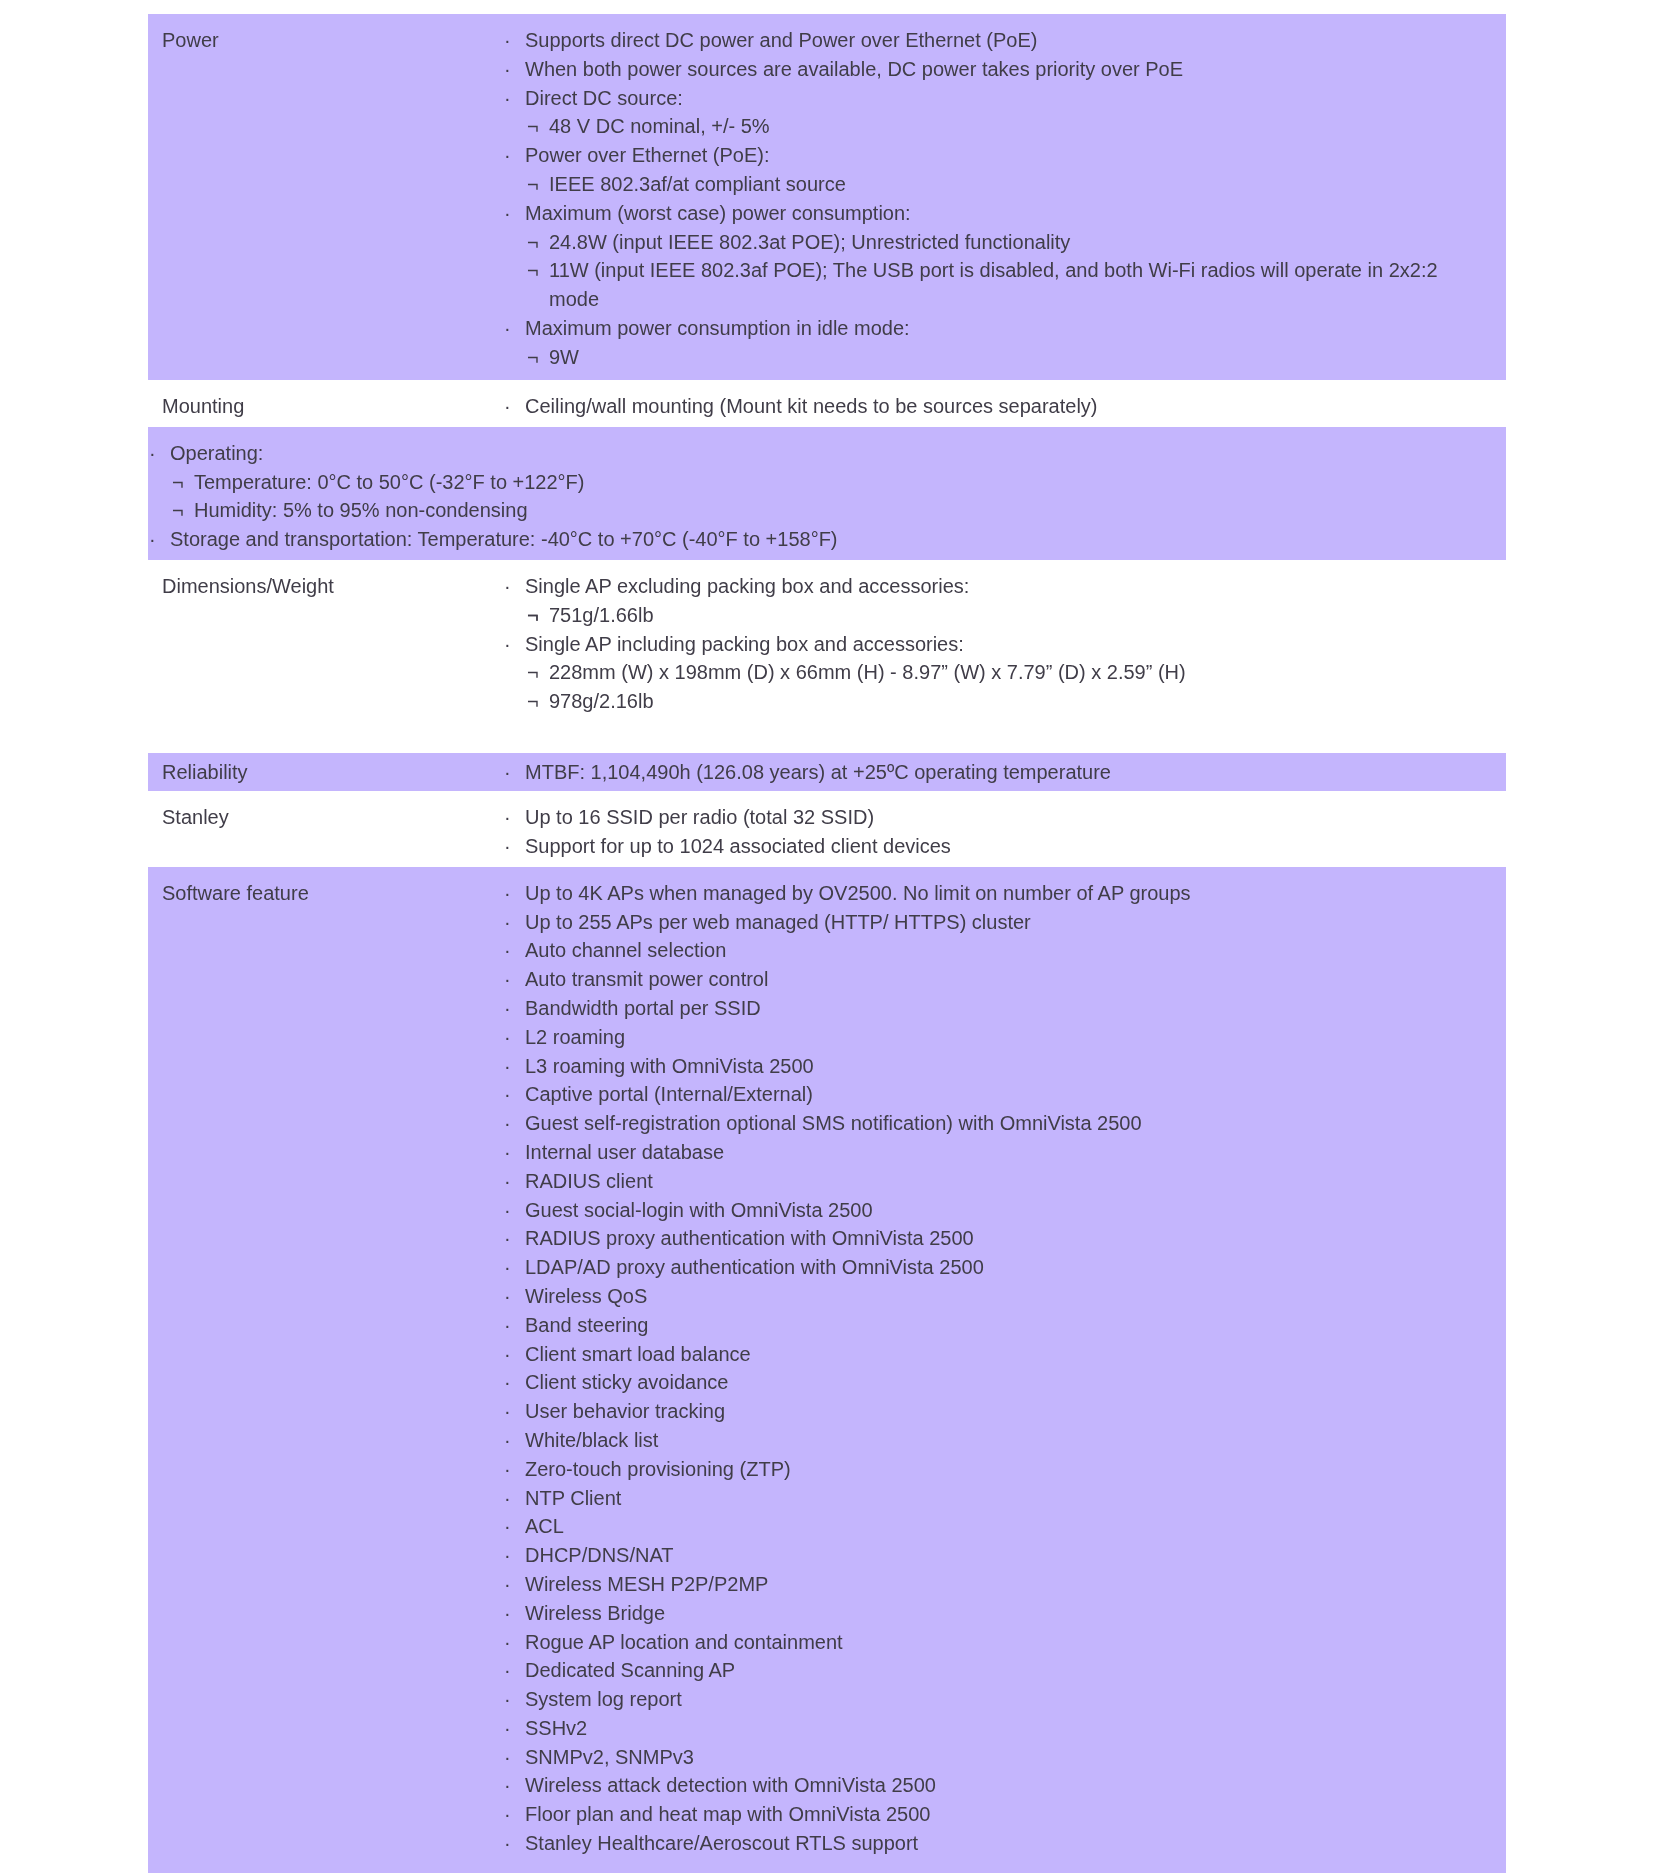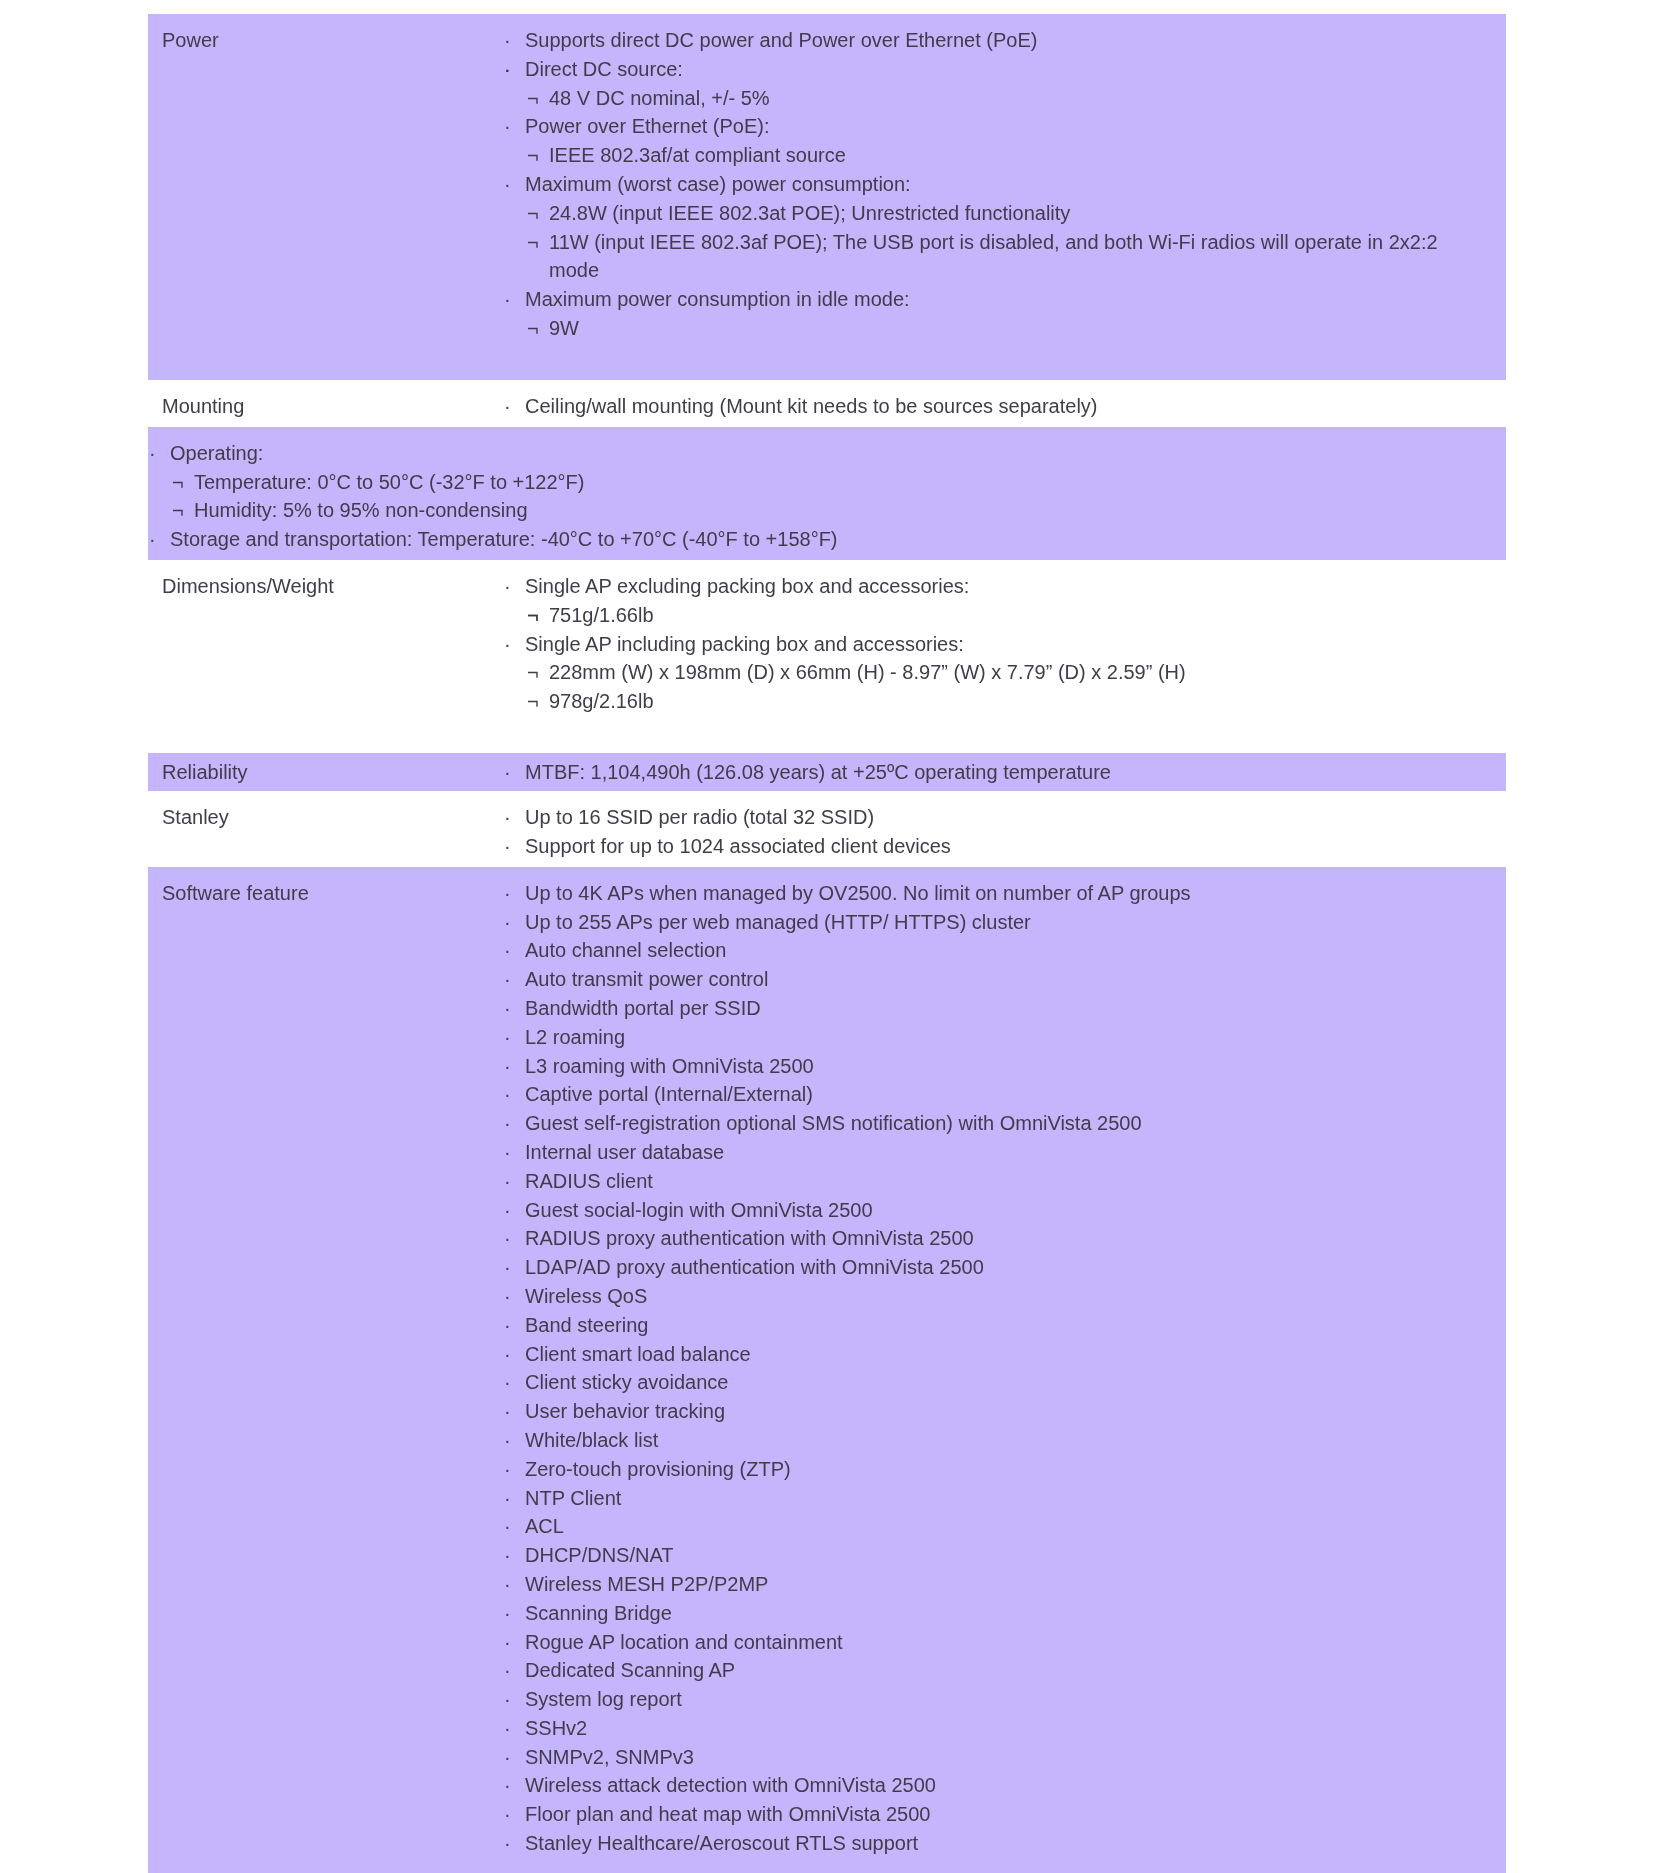--- a/index.html
+++ b/index.html
@@ -48,21 +48,21 @@
 </head>
 <body>
 
 <div class="page">
   <div class="spec-table">
       <div class="spec-row shaded">
         <div class="row-label">Power</div>
         <div class="row-content">
           <ul class="items">
             <li class="item main"><span class="bullet">·</span><span>Supports direct DC power and Power over Ethernet (PoE)</span></li>
-            <li class="item main"><span class="bullet">·</span></li>
+            <li class="item main"><span class="bullet">·</span><span>When both power sources are available, DC power takes priority over PoE</span></li>
             <li class="item main"><span class="bullet">·</span><span>Direct DC source:</span></li>
             <li class="item sub"><span class="bullet">¬</span><span>48 V DC nominal, +/- 5%</span></li>
             <li class="item main"><span class="bullet">·</span><span>Power over Ethernet (PoE):</span></li>
             <li class="item sub"><span class="bullet">¬</span><span>IEEE 802.3af/at compliant source</span></li>
             <li class="item main"><span class="bullet">·</span><span>Maximum (worst case) power consumption:</span></li>
             <li class="item sub"><span class="bullet">¬</span><span>24.8W (input IEEE 802.3at POE); Unrestricted functionality</span></li>
             <li class="item sub"><span class="bullet">¬</span><span>11W (input IEEE 802.3af POE); The USB port is disabled, and both Wi-Fi radios will operate in 2x2:2 mode</span></li>
             <li class="item main"><span class="bullet">·</span><span>Maximum power consumption in idle mode:</span></li>
             <li class="item sub"><span class="bullet">¬</span><span>9W</span></li>
           </ul>
@@ -138,21 +138,21 @@
             <li class="item main"><span class="bullet">·</span><span>Band steering</span></li>
             <li class="item main"><span class="bullet">·</span><span>Client smart load balance</span></li>
             <li class="item main"><span class="bullet">·</span><span>Client sticky avoidance</span></li>
             <li class="item main"><span class="bullet">·</span><span>User behavior tracking</span></li>
             <li class="item main"><span class="bullet">·</span><span>White/black list</span></li>
             <li class="item main"><span class="bullet">·</span><span>Zero-touch provisioning (ZTP)</span></li>
             <li class="item main"><span class="bullet">·</span><span>NTP Client</span></li>
             <li class="item main"><span class="bullet">·</span><span>ACL</span></li>
             <li class="item main"><span class="bullet">·</span><span>DHCP/DNS/NAT</span></li>
             <li class="item main"><span class="bullet">·</span><span>Wireless MESH P2P/P2MP</span></li>
-            <li class="item main"><span class="bullet">·</span><span>Scanning Bridge</span></li>
+            <li class="item main"><span class="bullet">·</span><span>Wireless Bridge</span></li>
             <li class="item main"><span class="bullet">·</span><span>Rogue AP location and containment</span></li>
             <li class="item main"><span class="bullet">·</span><span>Dedicated Scanning AP</span></li>
             <li class="item main"><span class="bullet">·</span><span>System log report</span></li>
             <li class="item main"><span class="bullet">·</span><span>SSHv2</span></li>
             <li class="item main"><span class="bullet">·</span><span>SNMPv2, SNMPv3</span></li>
             <li class="item main"><span class="bullet">·</span><span>Wireless attack detection with OmniVista 2500</span></li>
             <li class="item main"><span class="bullet">·</span><span>Floor plan and heat map with OmniVista 2500</span></li>
             <li class="item main"><span class="bullet">·</span><span>Stanley Healthcare/Aeroscout RTLS support</span></li>
           </ul>
         </div>

